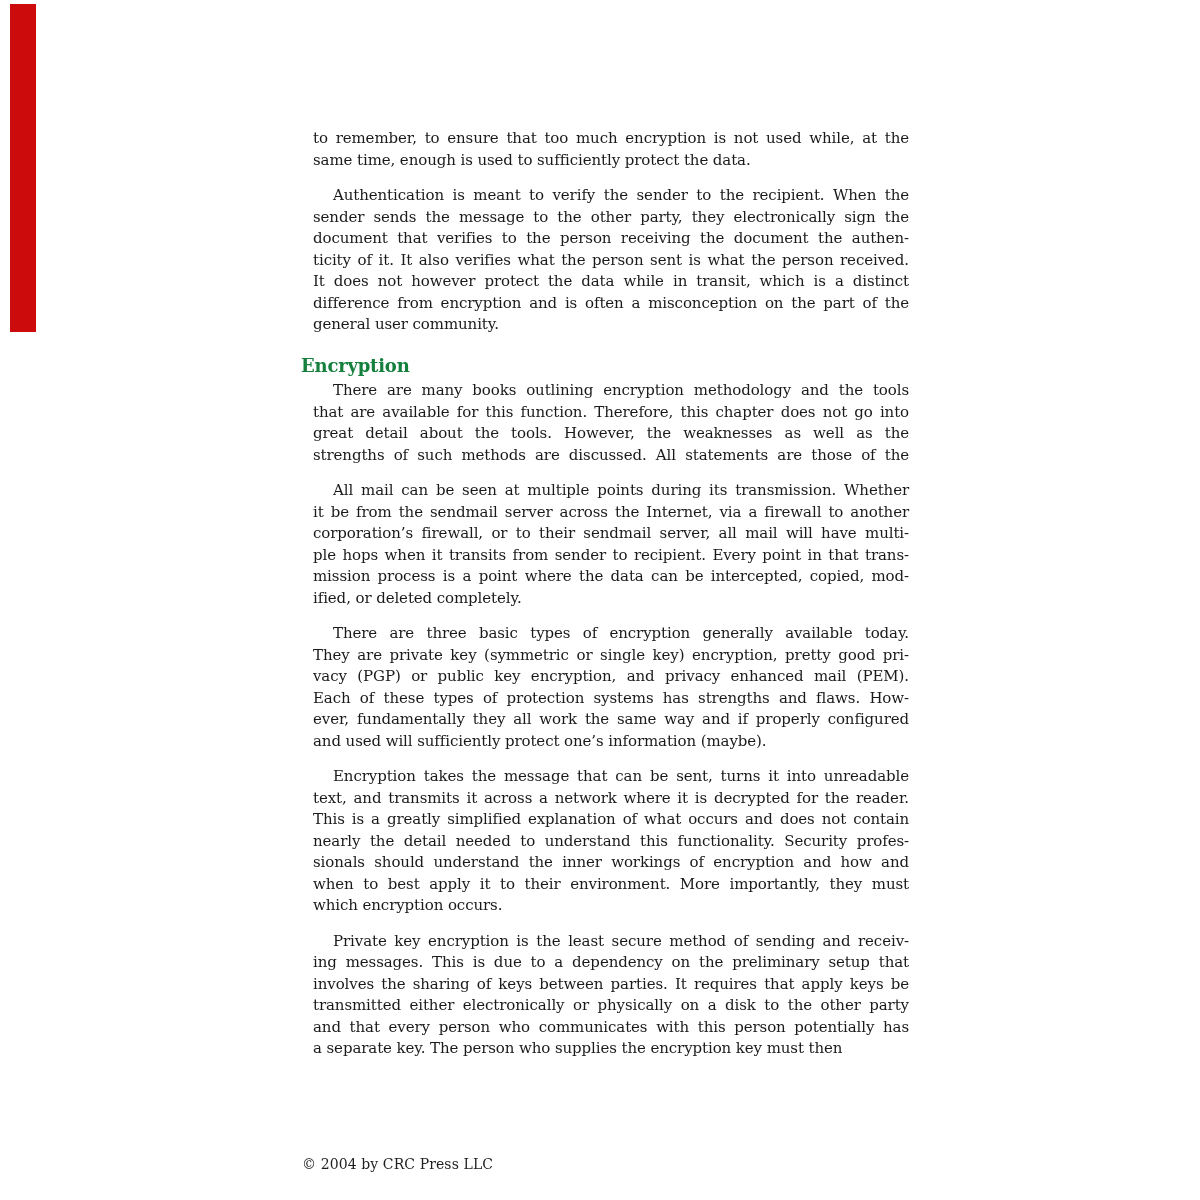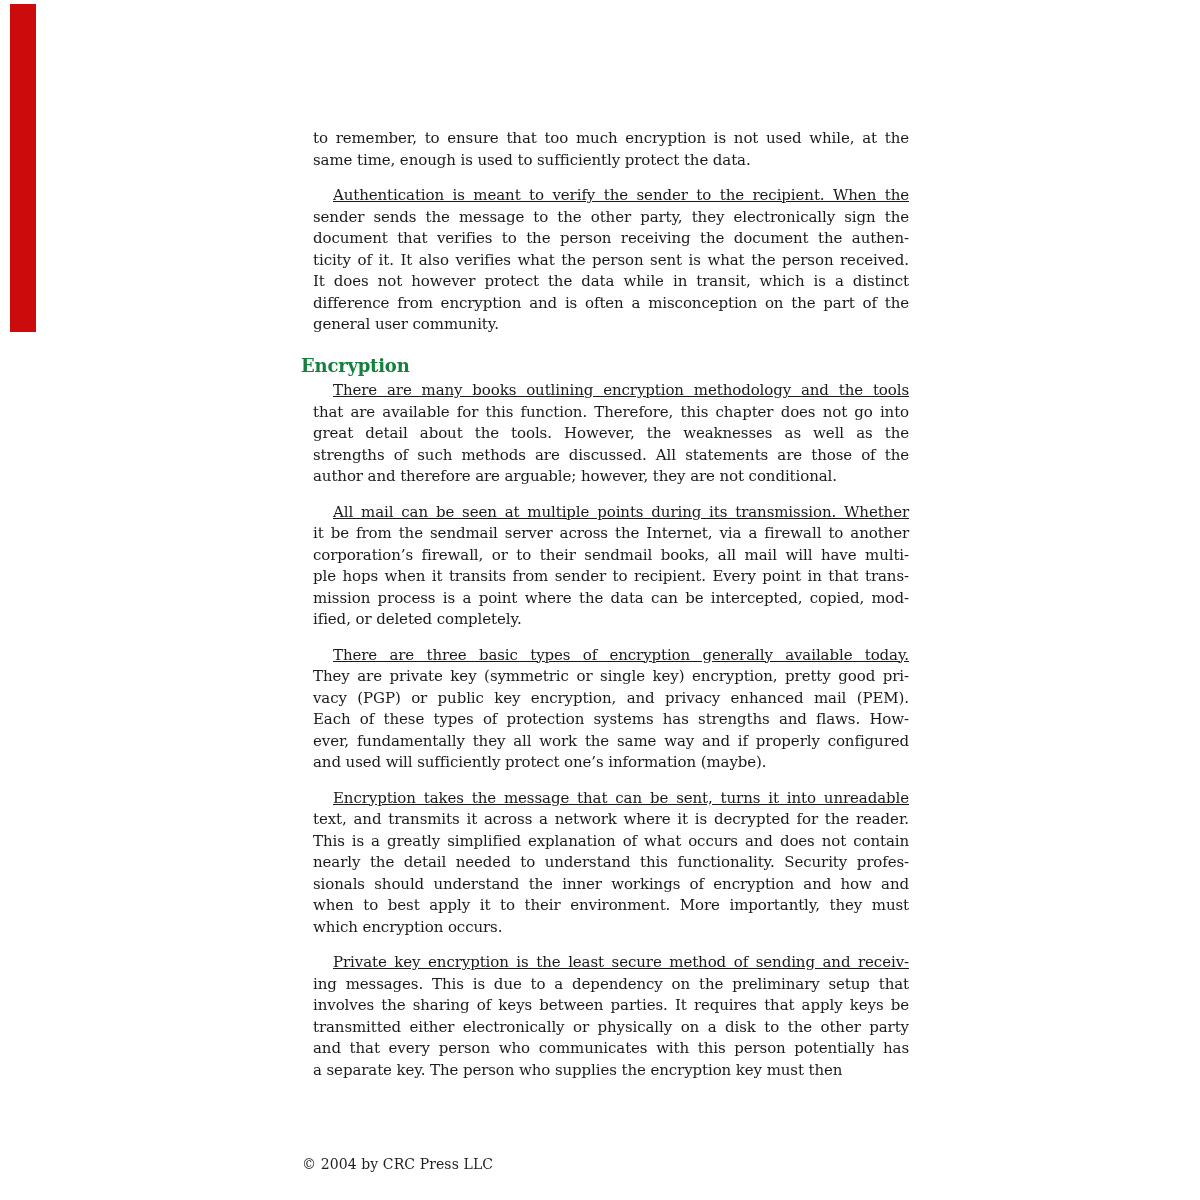--- a/index.html
+++ b/index.html
@@ -39,21 +39,20 @@
     white-space: nowrap;
     text-align: justify;
     text-align-last: justify;
     letter-spacing: -0.1px;
   }
   .line.last {
     text-align-last: left;
   }
   .para.indent .line.first {
     padding-left: 20px;
-    text-decoration: underline;
   }
   .heading {
     font-weight: bold;
     font-size: 18px;
     line-height: 21.5px;
     margin: 19px 0 4px 0;
     letter-spacing: -0.2px;
     color: #15803d;
   }
   #footer {
@@ -84,26 +83,25 @@
       <div class="line">It does not however protect the data while in transit, which is a distinct</div>
       <div class="line">difference from encryption and is often a misconception on the part of the</div>
       <div class="line last">general user community.</div>
     </div>
     <div class="heading">Encryption</div>
     <div class="para indent">
       <div class="line first">There are many books outlining encryption methodology and the tools</div>
       <div class="line">that are available for this function. Therefore, this chapter does not go into</div>
       <div class="line">great detail about the tools. However, the weaknesses as well as the</div>
       <div class="line">strengths of such methods are discussed. All statements are those of the</div>
-      <div class="line last">author and therefore are arguable; however, they are not conditional.</div>
     </div>
     <div class="para indent">
       <div class="line first">All mail can be seen at multiple points during its transmission. Whether</div>
       <div class="line">it be from the sendmail server across the Internet, via a firewall to another</div>
-      <div class="line">corporation’s firewall, or to their sendmail books, all mail will have multi-</div>
+      <div class="line">corporation’s firewall, or to their sendmail server, all mail will have multi-</div>
       <div class="line">ple hops when it transits from sender to recipient. Every point in that trans-</div>
       <div class="line">mission process is a point where the data can be intercepted, copied, mod-</div>
       <div class="line last">ified, or deleted completely.</div>
     </div>
     <div class="para indent">
       <div class="line first">There are three basic types of encryption generally available today.</div>
       <div class="line">They are private key (symmetric or single key) encryption, pretty good pri-</div>
       <div class="line">vacy (PGP) or public key encryption, and privacy enhanced mail (PEM).</div>
       <div class="line">Each of these types of protection systems has strengths and flaws. How-</div>
       <div class="line">ever, fundamentally they all work the same way and if properly configured</div>

